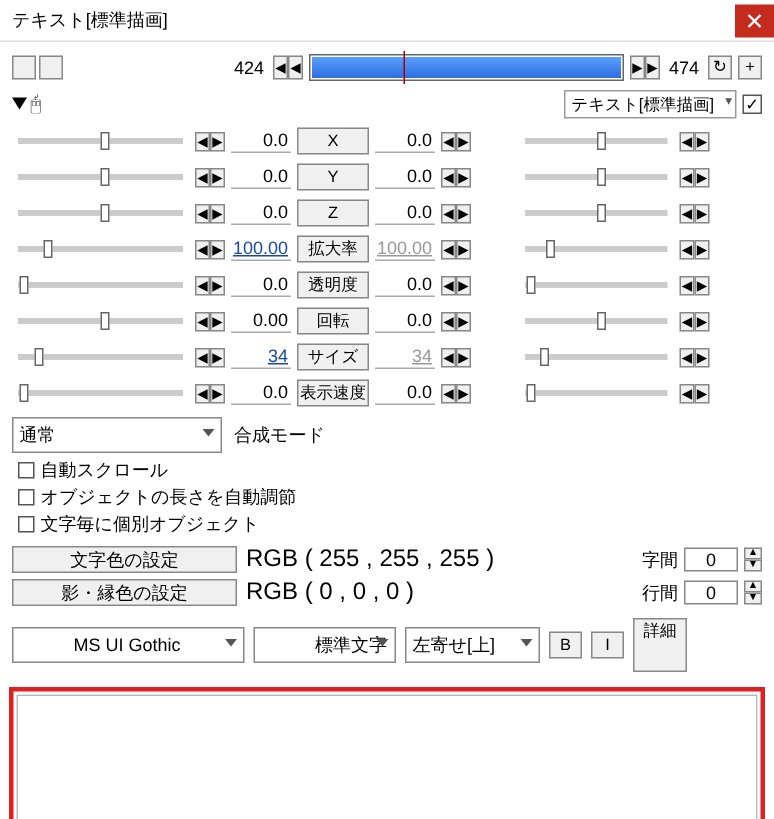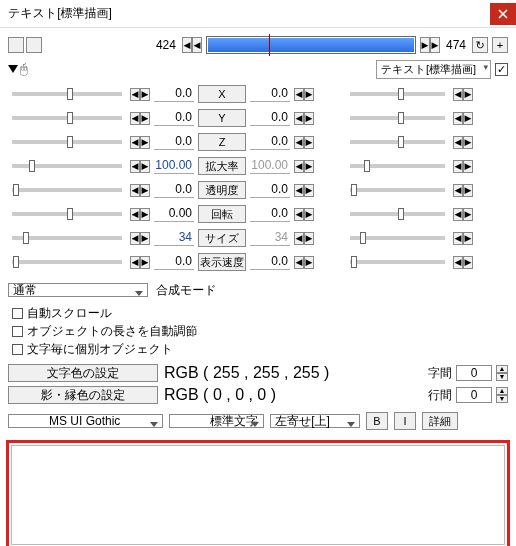--- a/index.html
+++ b/index.html
@@ -29,48 +29,48 @@
   .select-look::after { content:"▾"; position:absolute; right:2px; top:1px; font-size:9px; color:#555;}
   .chk { width:13px; height:13px; border:1px solid #555; display:inline-flex; align-items:center; justify-content:center; font-size:11px; cursor:pointer; background:#fff;}
 
   .params { padding: 2px 8px 4px 8px; }
   .prow { display:flex; align-items:center; height:24px; gap:4px; }
   .track { flex: 0 0 110px; height: 4px; background: #ccc; position: relative; margin: 0 4px;}
   .thumb { position:absolute; top:-4px; width:6px; height:12px; background:#fff; border:1px solid #666; }
   .spin { display:flex; }
   .spin .arrow-btn { width:10px; height:13px; }
   .valbox { width: 40px; height:16px; border-bottom:1px solid #aaa; text-align:right; font-size:12px; padding-right:2px; background:transparent;}
-  .valbox.link { color:#1a4aa0; cursor:pointer; }
+  .valbox.link { color:#1a4aa0; text-decoration:underline; cursor:pointer; }
   .valbox.gray { color:#999; }
   .cbtn { width: 48px; height:18px; border:1px solid #888; background:#f0f0f0; font-size:11px; text-align:center; line-height:16px; cursor:pointer;}
   .sep { width: 24px; display:flex; justify-content:center;}
   .prow .track.r { flex:0 0 95px; }
 
   .moderow { display:flex; align-items:center; gap:8px; padding:2px 8px; height:24px;}
-  .dropdown { height:14px; border:1px solid #888; background:#fff; display:flex; align-items:center; padding:0 4px; position:relative; min-width:140px;}
+  .dropdown { height:24px; border:1px solid #888; background:#fff; display:flex; align-items:center; padding:0 4px; position:relative; min-width:140px;}
   .dropdown::after { content:""; position:absolute; right:4px; top:7px; width:0; height:0; border-left:4px solid transparent; border-right:4px solid transparent; border-top:5px solid #555; }
   .checks { padding:2px 12px; }
   .checks .line { display:flex; align-items:center; gap:4px; height:18px; }
   .checks .sq { width:11px; height:11px; border:1px solid #555; background:#fff; }
 
   .colorset { padding:2px 8px; }
   .colorset .line { display:flex; align-items:center; height:22px; gap:6px;}
   .widebtn { width:150px; height:18px; border:1px solid #888; background:#f0f0f0; text-align:center; line-height:16px; cursor:pointer;}
   .rgb { font-size:16px; }
   .pair { margin-left:auto; display:flex; align-items:center; gap:4px;}
   .numbox { width:36px; height:16px; border:1px solid #888; text-align:center; font-family:inherit; font-size:12px;}
   .vspin { display:flex; flex-direction:column;}
   .vspin .a { width:12px; height:8px; border:1px solid #888; background:#f0f0f0; font-size:7px; line-height:6px; text-align:center; cursor:pointer;}
 
   .fontrow { display:flex; align-items:center; gap:6px; padding:4px 8px;}
   .dropdown.w1 { min-width:155px;padding-left:40px; }
   .dropdown.w2 { min-width:95px;padding-left:40px; }
   .dropdown.w3 { min-width:90px; }
   .minibtn { width:22px; height:18px; border:1px solid #888; background:#f0f0f0; text-align:center; line-height:16px; cursor:pointer; font-size:11px;}
-  .detail { width:36px; height:18px; border:1px solid #888; background:#f0f0f0; text-align:center; line-height:16px; cursor:pointer; font-size:11px;}
+  .detail { width:36px; height:36px; border:1px solid #888; background:#f0f0f0; text-align:center; line-height:16px; cursor:pointer; font-size:11px;}
 
   .bigtext { margin:6px; border:3px solid #e02020; padding:2px; }
   .bigtext .inner { width:100%; height:100px; border:1px solid #bbb; resize:none; font-family:inherit; font-size:12px; padding:2px; overflow-y:scroll;}
 </style>
 </head>
 <body>
 
 <div class="titlebar">
   <span class="title">テキスト[標準描画]</span>
   <div class="close">

